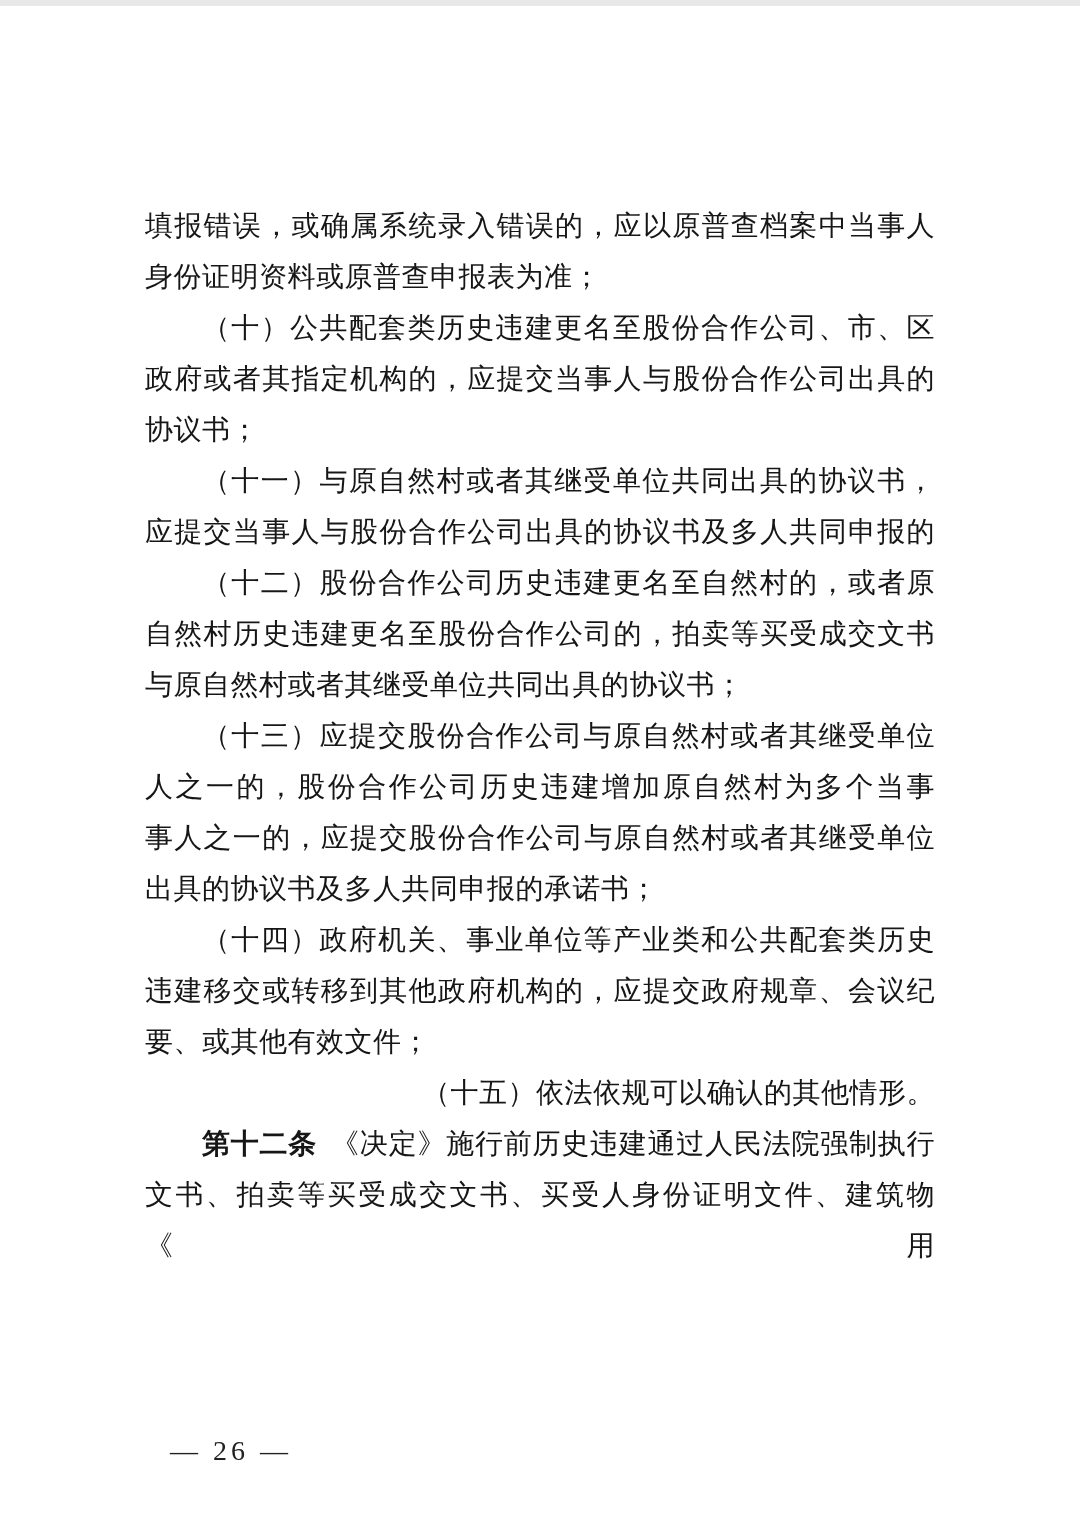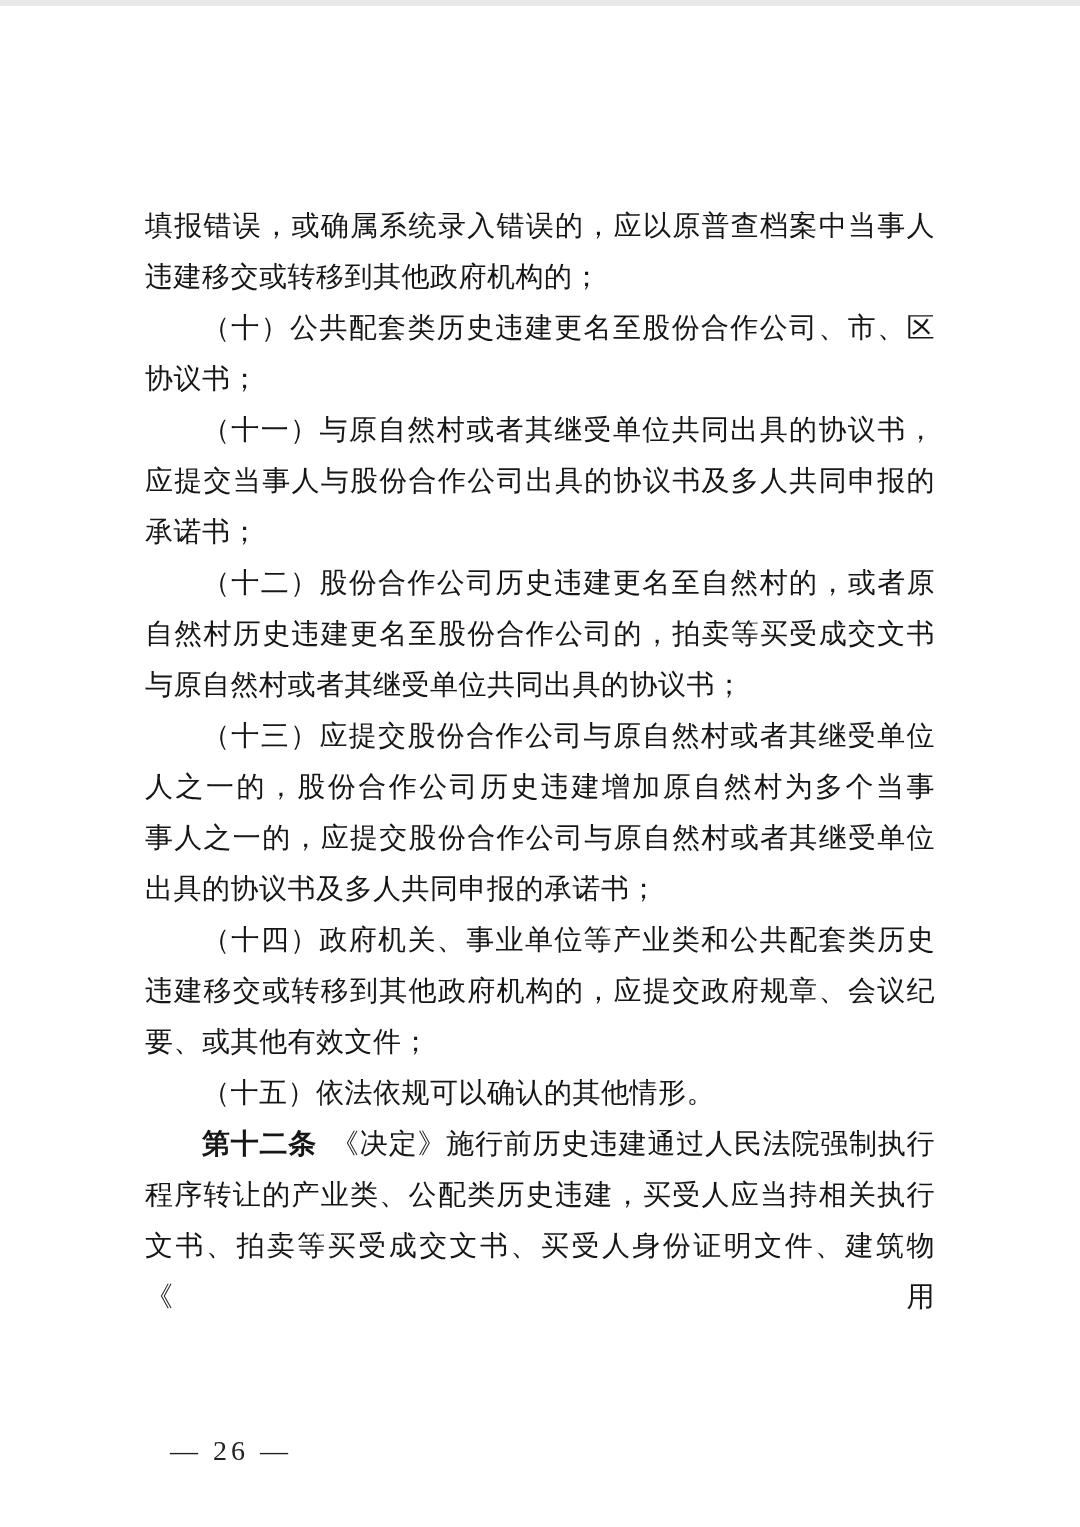--- a/index.html
+++ b/index.html
@@ -32,20 +32,21 @@
     white-space: normal;
     overflow: visible;
   }
   .line.justify {
     text-align: justify;
     text-align-last: justify;
     text-justify: inter-ideograph;
   }
   .line.indent {
     text-indent: 57px;
+    text-align: right;
   }
   .bold-term {
     font-weight: bold;
     padding-right: 14px;
   }
   .page-footer {
     position: absolute;
     left: 170px;
     top: 1428px;
     font-size: 28px;
@@ -53,35 +54,34 @@
     letter-spacing: 4px;
     color: #222222;
   }
 </style>
 </head>
 <body>
 
 <div class="page">
   <div class="doc-body">
       <div class="line justify">填报错误，或确属系统录入错误的，应以原普查档案中当事人</div>
-      <div class="line">违建移交或转移到其他政府机构的；</div>
+      <div class="line">身份证明资料或原普查申报表为准；</div>
       <div class="line indent justify">（十）公共配套类历史违建更名至股份合作公司、市、区</div>
+      <div class="line justify">政府或者其指定机构的，应提交当事人与股份合作公司出具的</div>
       <div class="line">协议书；</div>
       <div class="line indent justify">（十一）与原自然村或者其继受单位共同出具的协议书，</div>
       <div class="line justify">应提交当事人与股份合作公司出具的协议书及多人共同申报的</div>
-      <div class="line">承诺书；</div>
       <div class="line indent justify">（十二）股份合作公司历史违建更名至自然村的，或者原</div>
       <div class="line justify">自然村历史违建更名至股份合作公司的，拍卖等买受成交文书</div>
       <div class="line">与原自然村或者其继受单位共同出具的协议书；</div>
       <div class="line indent justify">（十三）应提交股份合作公司与原自然村或者其继受单位</div>
       <div class="line justify">人之一的，股份合作公司历史违建增加原自然村为多个当事</div>
       <div class="line justify">事人之一的，应提交股份合作公司与原自然村或者其继受单位</div>
       <div class="line">出具的协议书及多人共同申报的承诺书；</div>
       <div class="line indent justify">（十四）政府机关、事业单位等产业类和公共配套类历史</div>
       <div class="line justify">违建移交或转移到其他政府机构的，应提交政府规章、会议纪</div>
       <div class="line">要、或其他有效文件；</div>
       <div class="line indent">（十五）依法依规可以确认的其他情形。</div>
       <div class="line indent justify"><span class="bold-term">第十二条</span><span>《决定》施行前历史违建通过人民法院强制执行</span></div>
-      <div class="line justify">程序转让的产业类、公配类历史违建，买受人应当持相关执行</div>
       <div class="line justify">文书、拍卖等买受成交文书、买受人身份证明文件、建筑物《用</div>
     </div>
   <div class="page-footer">— 26 —</div>
 </div>
 
 </body></html>

